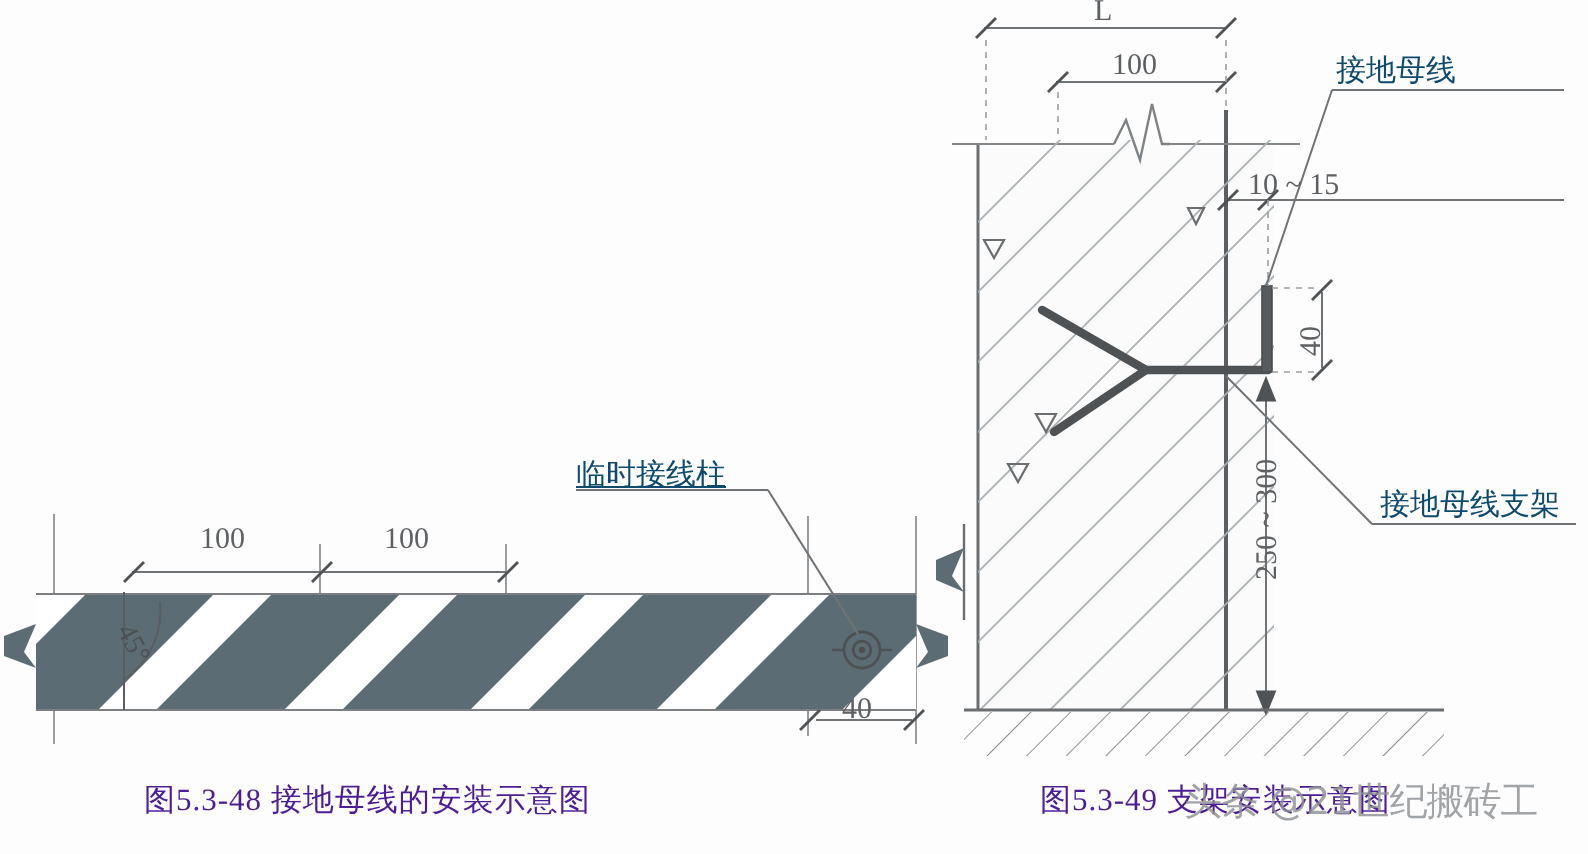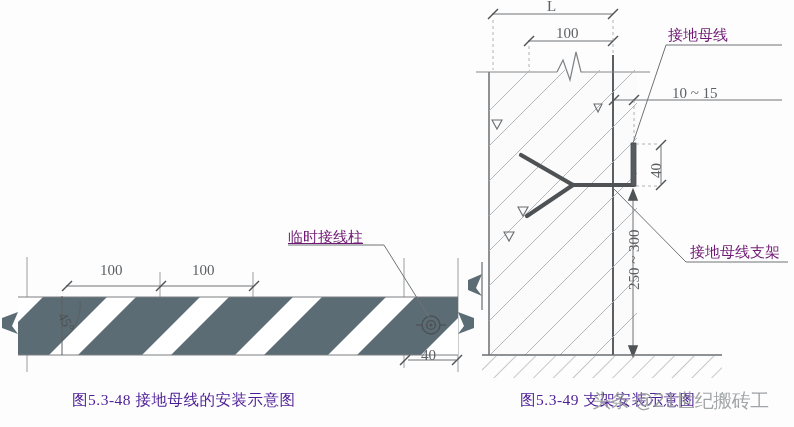--- a/index.html
+++ b/index.html
@@ -53,21 +53,21 @@
     font-weight: normal;
     color: #8e9295;
     opacity: 0.82;
     white-space: nowrap;
     letter-spacing: -0.5px;
   }
   .lbl {
     position: absolute;
     font-family: "Liberation Serif", "DejaVu Serif", serif;
     font-size: 14px;
-    color: #701a75;
+    color: #0c4a6e;
     white-space: nowrap;
   }
   .dim {
     position: absolute;
     font-family: "Liberation Serif", "DejaVu Serif", serif;
     font-size: 15px;
     color: #5d6164;
     white-space: nowrap;
   }
   .dim-v {
@@ -297,21 +297,21 @@
   </svg>
 
   <div class="dim" style="left:100px; top:262px;">100</div>
   <div class="dim" style="left:192px; top:262px;">100</div>
   <div class="dim" style="left:421px; top:347px;">40</div>
   <div class="ang" style="left:68px; top:310px;">45°</div>
   <div class="lbl" style="left:288px; top:228px; font-size:15px;text-decoration:underline;">临时接线柱</div>
 
   <div class="dim" style="left:547px; top:-2px;">L</div>
   <div class="dim" style="left:556px; top:25px;">100</div>
-  <div class="dim" style="left:672px; top:85px;text-align:center;">10 ~ 15</div>
+  <div class="dim" style="left:624px; top:85px;text-align:center;">10 ~ 15</div>
   <div class="dim-v" style="left:648px; top:178px;">40</div>
   <div class="dim-v" style="left:626px; top:290px;">250 ~ 300</div>
   <div class="lbl" style="left:668px; top:26px; font-size:15px;">接地母线</div>
   <div class="lbl" style="left:690px; top:243px; font-size:15px;">接地母线支架</div>
 
   <div class="cap" id="cap-left">图5.3-48   接地母线的安装示意图</div>
   <div class="cap" id="cap-right">图5.3-49   支架安装示意图</div>
 
   <div class="watermark">头条 @21世纪搬砖工</div>
 

